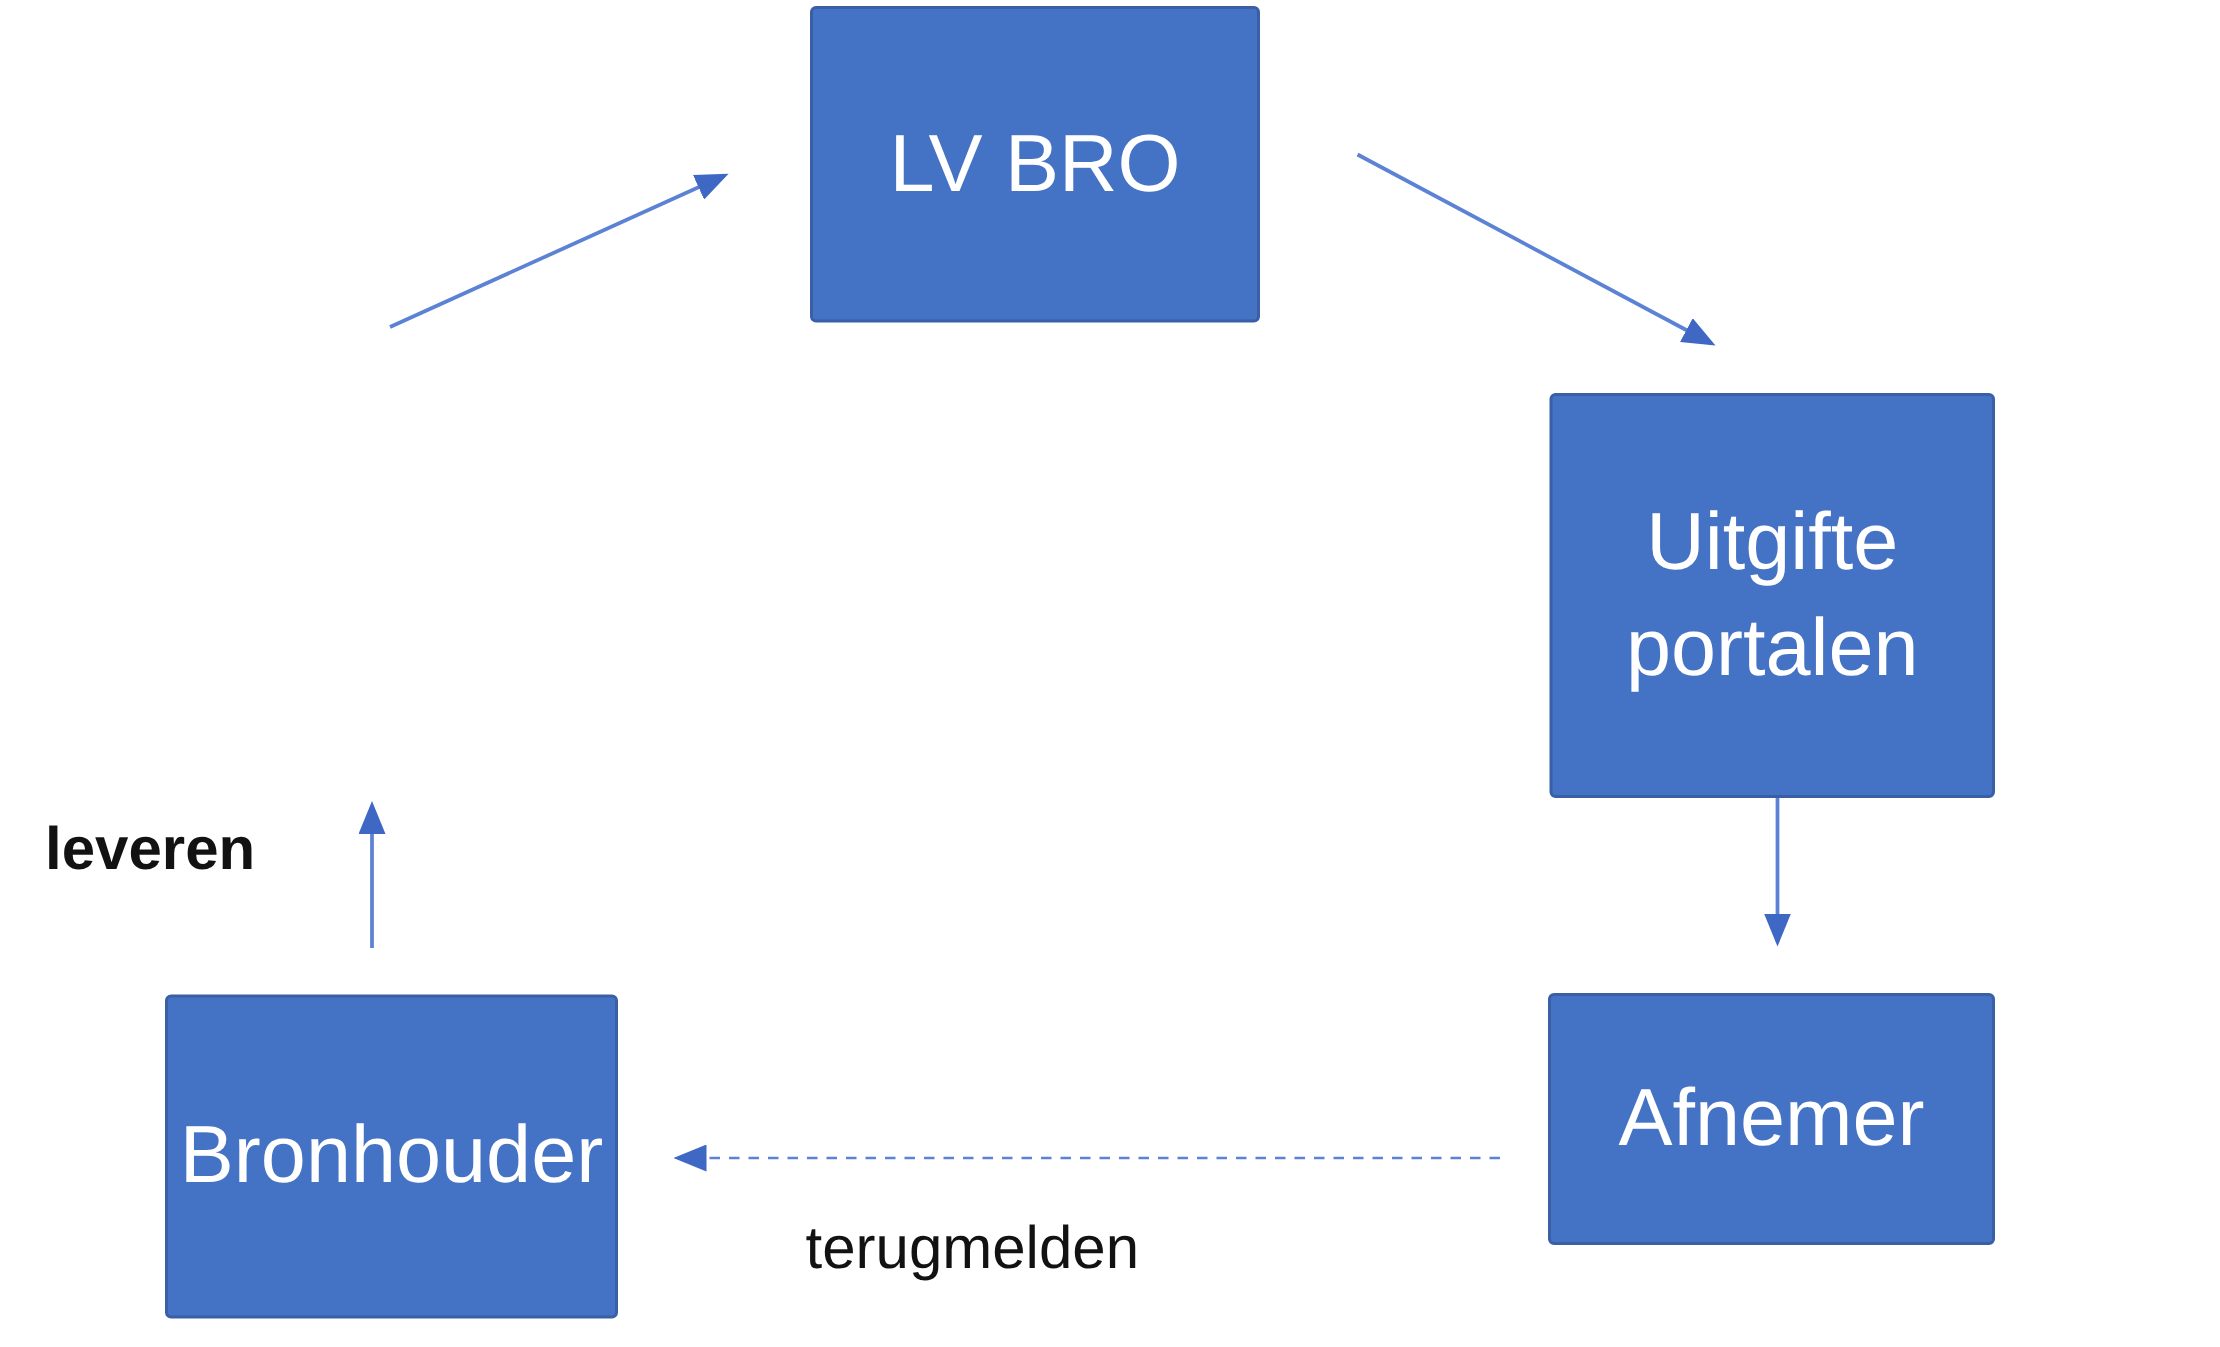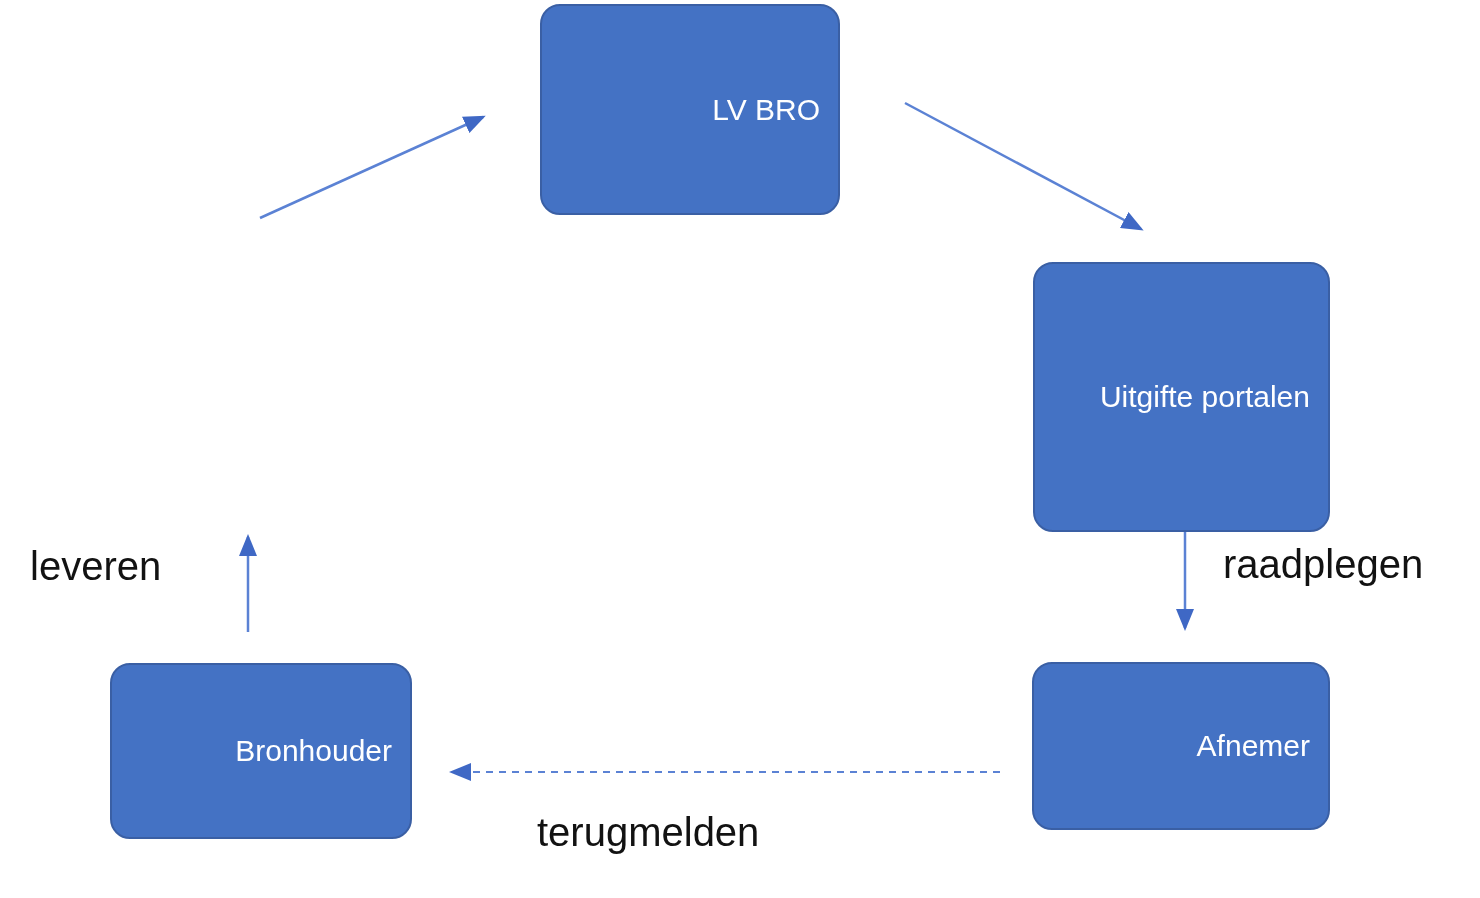--- a/index.html
+++ b/index.html
@@ -17,43 +17,43 @@
     position:relative;
     width:1480px;
     height:898px;
     background:var(--bg);
     overflow:hidden;
   }
   .node{
     position:absolute;
     background:var(--node-fill);
     border:2px solid var(--node-border);
-    border-radius:20px;
+    border-radius:4px;
     color:var(--node-text);
     display:flex;
     align-items:center;
-    justify-content:flex-end;
+    justify-content:center;
     text-align:center;
-    font-size:30px;
+    font-size:54px;
     line-height:1.32;
     box-sizing:border-box;
     padding:0 18px;
   }
   .node-lv-bro{left:540px;top:4px;width:300px;height:211px;}
   .node-bronhouder-portaal{left:109px;top:260px;width:301px;height:218px;}
   .node-uitgifte-portalen{left:1033px;top:262px;width:297px;height:270px;}
-  .node-bronhouder{left:110px;top:663px;width:302px;height:176px;}
+  .node-bronhouder{left:110px;top:663px;width:302px;height:216px;}
   .node-afnemer{left:1032px;top:662px;width:298px;height:168px;}
   .edge-label{
     position:absolute;
     color:var(--label-text);
     font-size:40px;
     white-space:nowrap;
   }
-  .label-leveren{left:30px;top:544px;}
+  .label-leveren{left:30px;top:544px;font-weight:bold;}
   .label-raadplegen{left:1223px;top:542px;}
   .label-terugmelden{left:537px;top:810px;}
   svg.arrows{position:absolute;left:0;top:0;width:1480px;height:898px;pointer-events:none;}
   .arrow-line{stroke:var(--arrow-stroke);stroke-width:2.5;fill:none;}
   .arrow-line.dashed{stroke-width:1.8;stroke-dasharray:7 6;}
   .arrow-head{fill:var(--arrow-head);}
 </style>
 </head>
 <body>
 
@@ -89,17 +89,16 @@
   <div class="node node-bronhouder">
     <span>Bronhouder</span>
   </div>
 
   <div class="node node-afnemer">
     <span>Afnemer</span>
   </div>
 
   <div class="edge-label label-leveren">leveren</div>
 
-  <div class="edge-label label-raadplegen">raadplegen</div>
 
   <div class="edge-label label-terugmelden">terugmelden</div>
 
 </div>
 
 </body></html>

